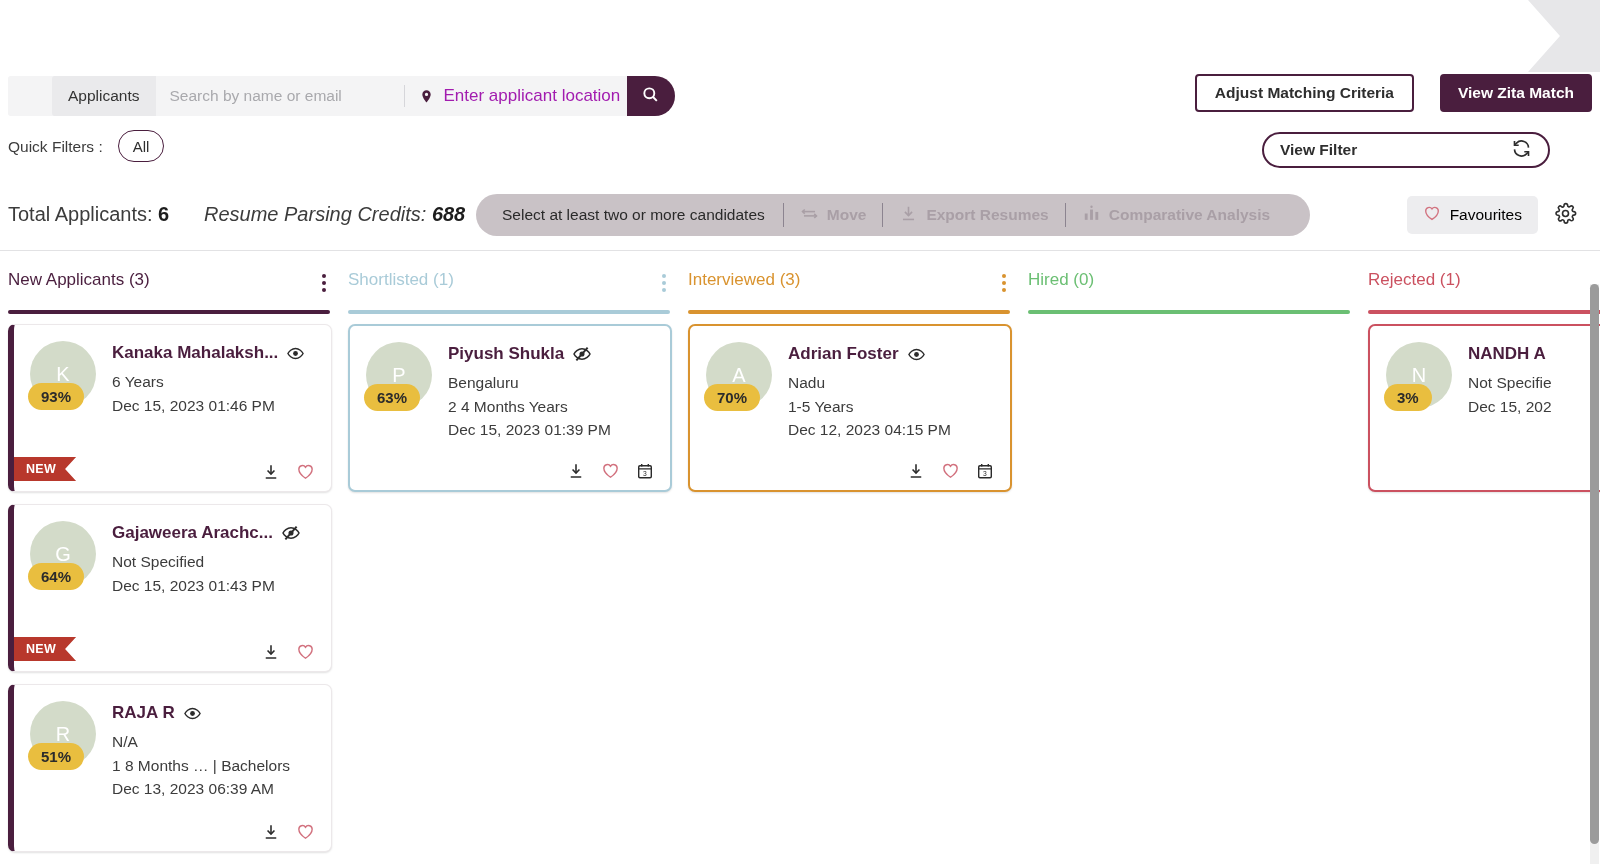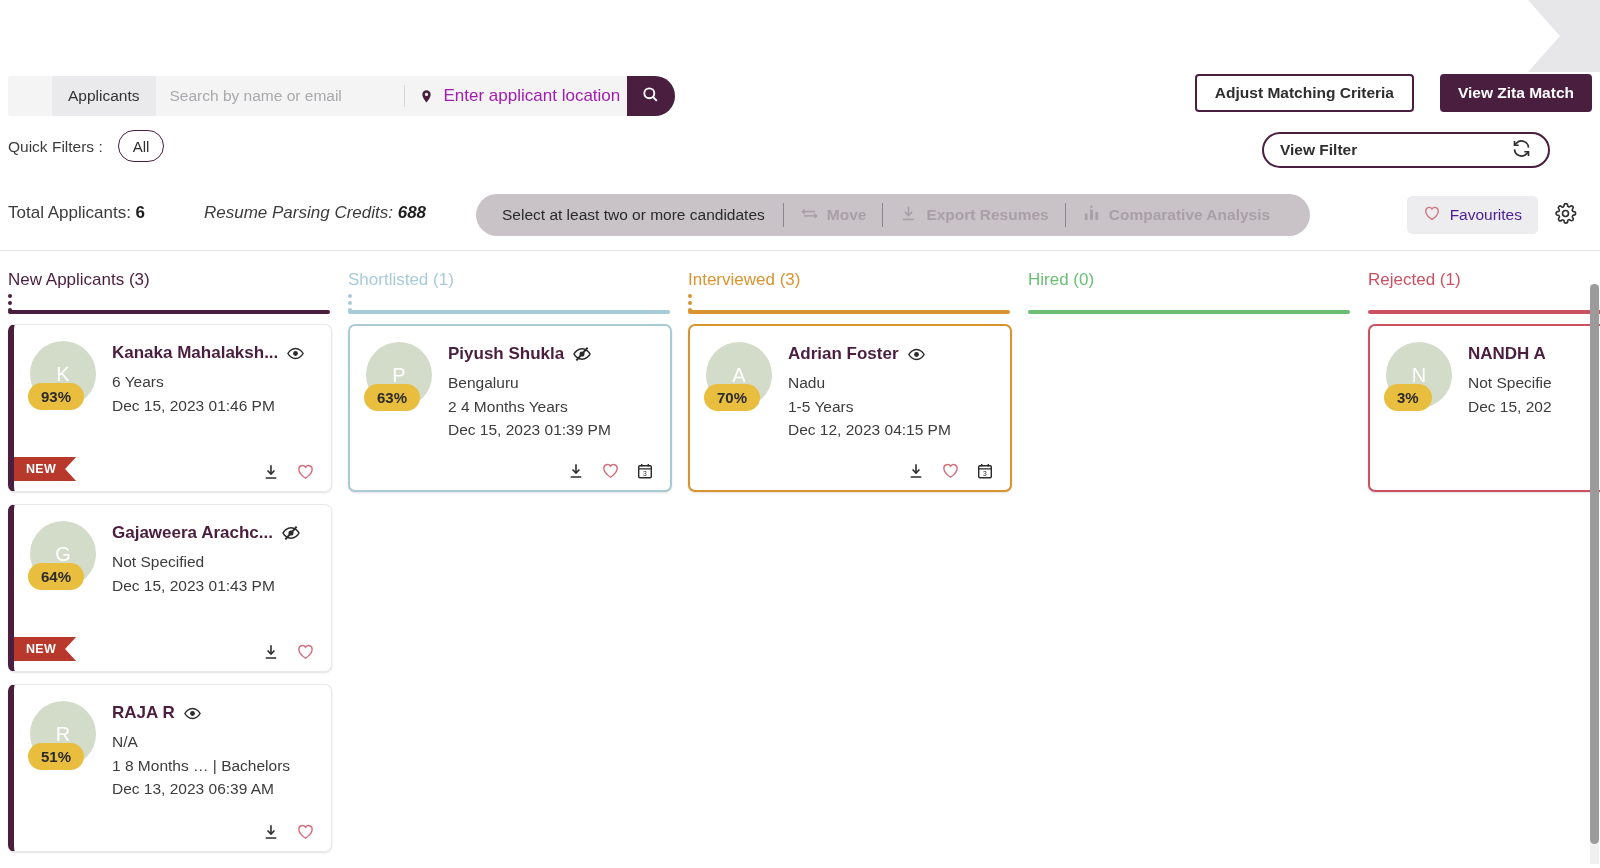--- a/index.html
+++ b/index.html
@@ -96,57 +96,56 @@
   .viewfilter {
     position: absolute; right: 50px; top: 2px;
     width: 288px; height: 36px; border: 2px solid #4a1e3e; border-radius: 19px;
     background: #fff; display: flex; align-items: center; justify-content: space-between;
     padding: 0 16px; cursor: pointer;
   }
   .viewfilter .vf-label { font-size: 15.5px; font-weight: bold; color: #2e2e2e; }
 
   
   .statsrow { position: absolute; left: 0; top: 196px; width: 1600px; height: 40px; }
-  .stat { position: absolute; top: 7px; font-size: 17px; color: #3c3c3c; }
+  .stat { position: absolute; top: 7px; font-size: 20px; color: #3c3c3c; }
   .stat b { color: #1d1d1d; }
   .stat-total { left: 8px; }
   .stat-credits { left: 204px; font-style: italic; }
   .actionbar {
     position: absolute; left: 476px; top: -2px; width: 834px; height: 42px;
     background: #c9c2c6; border-radius: 21px;
     display: flex; align-items: center; padding: 0 14px; gap: 0;
   }
   .ab-hint { font-size: 15.5px; color: #2a2a2a; padding: 0 14px 0 12px; }
   .ab-sep { width: 1px; height: 24px; background: #8c8490; margin: 0 4px; }
   .ab-item {
     display: flex; align-items: center; gap: 8px;
     font-size: 15.5px; color: #a99fa6; font-weight: bold;
     padding: 0 12px; cursor: default;
   }
   .fav-btn {
     position: absolute; right: 62px; top: 0;
     height: 38px; padding: 0 16px; background: #ededef; border: none; border-radius: 5px;
     display: flex; align-items: center; gap: 9px; cursor: pointer;
-    font-size: 15.5px; color: #4c1d95;
+    font-size: 15.5px; color: #000000;
   }
   .gear-btn {
     position: absolute; right: 18px; top: 2px;
     width: 34px; height: 34px; background: transparent; border: none; cursor: pointer;
     display: flex; align-items: center; justify-content: center;
   }
 
   .hr-main { position: absolute; left: 0; top: 250px; width: 1600px; height: 1px; background: #e2e2e4; }
 
   
   .board { position: absolute; left: 0; top: 262px; width: 1600px; height: 606px; overflow: hidden; }
   .col { position: absolute; top: 0; width: 340px; }
   .col-head {
     height: 48px; display: flex; align-items: flex-start; justify-content: space-between;
     padding: 8px 14px 0 8px;
-    flex-direction: column;
   }
   .col-title { font-size: 17px; font-weight: normal; }
   .kebab { display: flex; flex-direction: column; gap: 3px; align-items: center; padding-top: 4px; cursor: pointer; }
   .kebab i { width: 4px; height: 4px; border-radius: 50%; display: block; }
   .col-rule { height: 4px; border-radius: 2px; margin: 0 10px 0 8px; }
 
   .cards { padding: 10px 8px 0 8px; }
 
   .card {
     position: relative; background: #ffffff; border-radius: 7px;

